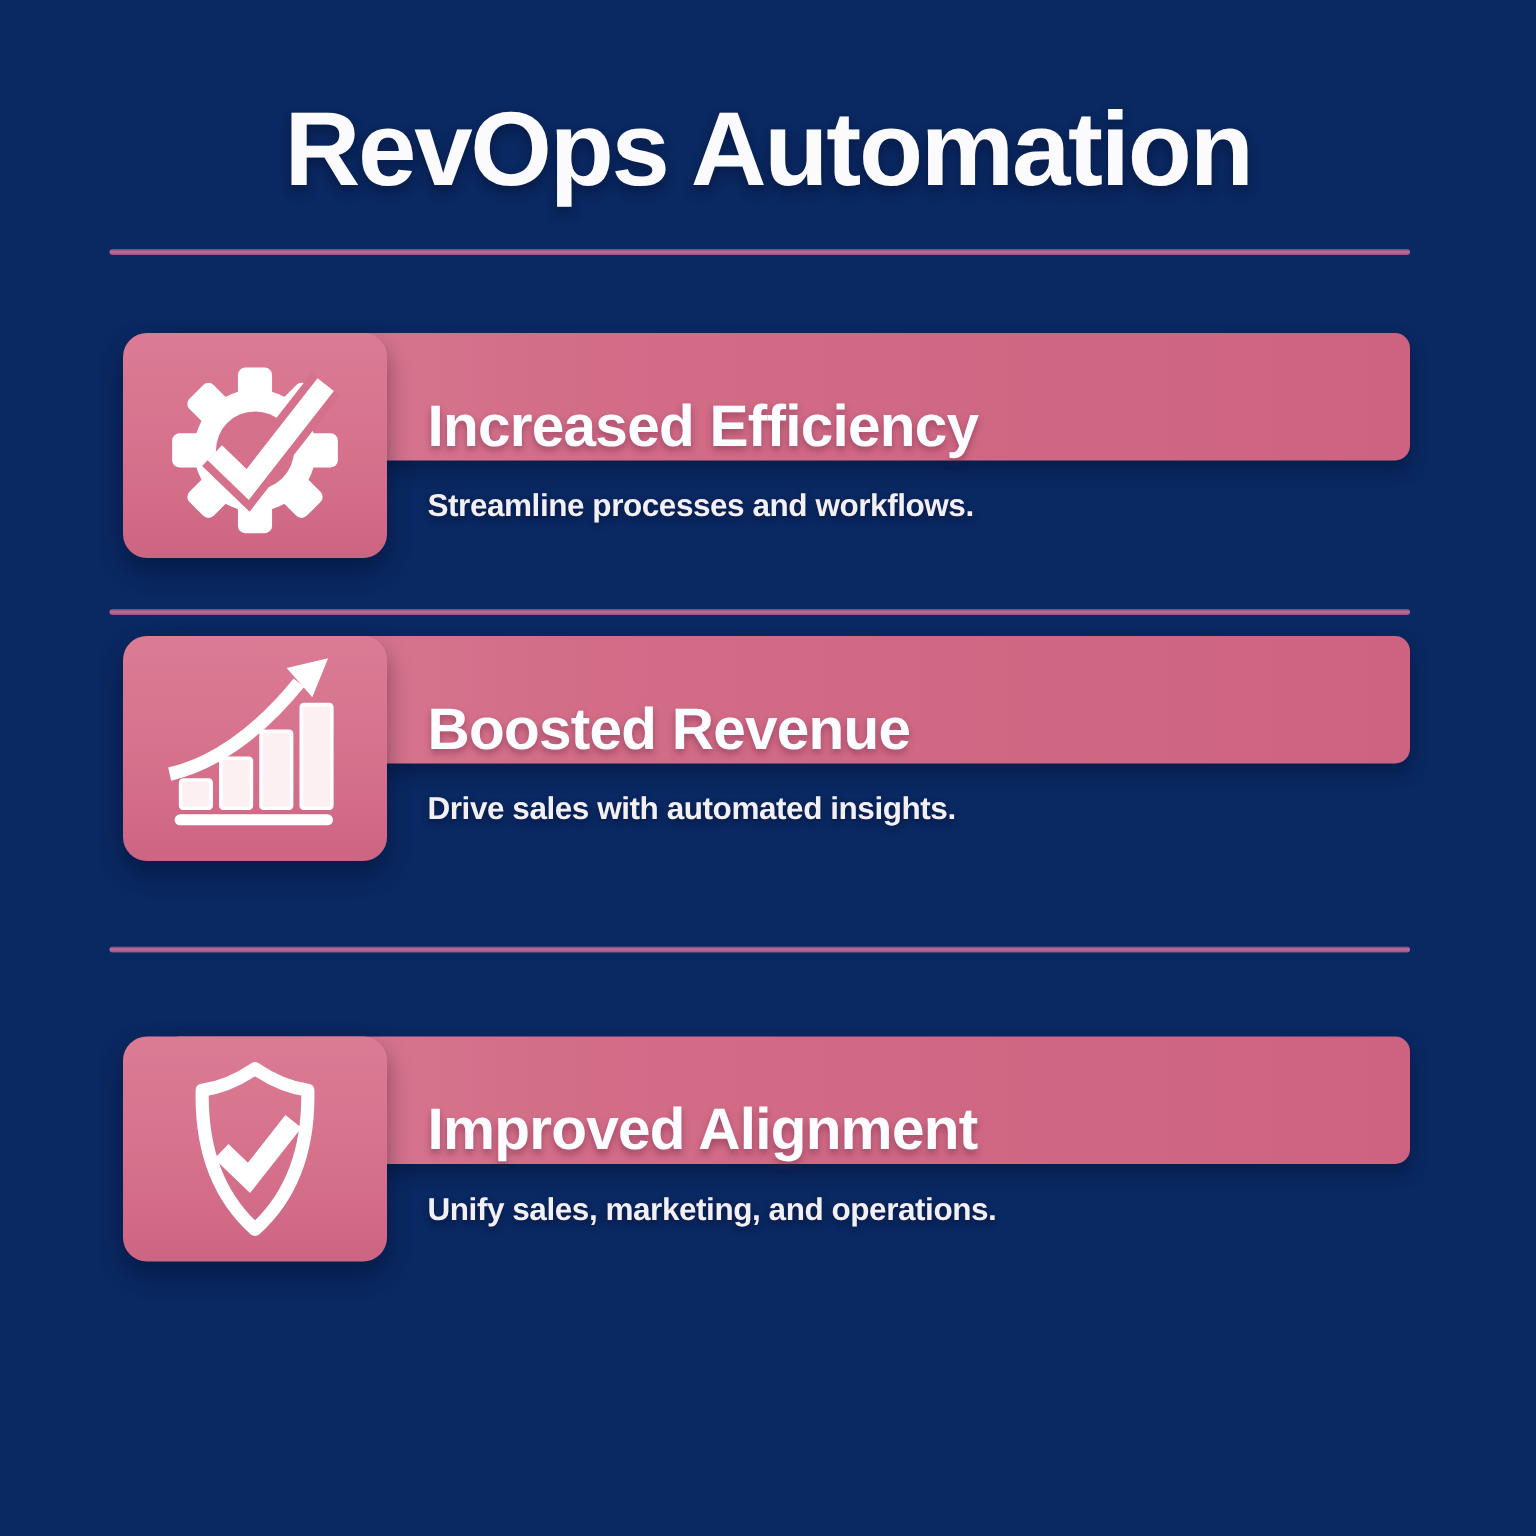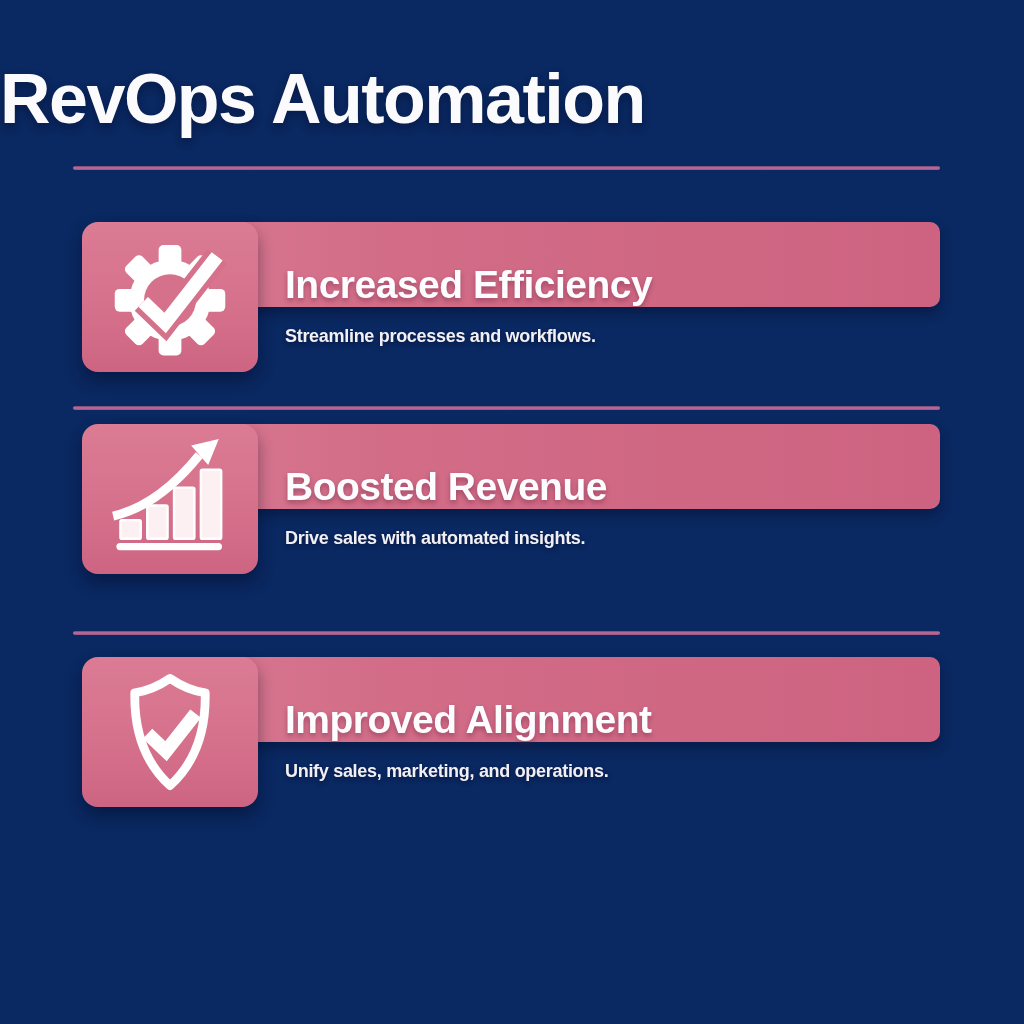--- a/index.html
+++ b/index.html
@@ -13,20 +13,21 @@
     background: #0a2861;
     overflow: hidden;
     margin: 0 auto;
   }
 
   .page-title {
     position: absolute;
     top: 64px;
     left: 0;
     width: 100%;
+    text-align: center;
     font-size: 70px;
     font-weight: 700;
     letter-spacing: -1.5px;
     color: #fbfbfd;
     text-shadow: 0 4px 8px rgba(5, 12, 40, 0.45);
     line-height: 1;
   }
 
   .divider {
     position: absolute;
@@ -41,21 +42,21 @@
   .divider-3 { top: 631px; }
 
   .feature {
     position: absolute;
     left: 0;
     width: 1024px;
     height: 160px;
   }
   .feature-1 { top: 222px; }
   .feature-2 { top: 424px; }
-  .feature-3 { top: 657px; padding-left: 40px; }
+  .feature-3 { top: 691px; padding-left: 40px; }
 
   .banner {
     position: absolute;
     left: 110px;
     width: 830px;
     height: 85px;
     border-radius: 10px;
     background: linear-gradient(90deg, #da7b93 0%, #d26c87 35%, #cd6380 100%);
     box-shadow: 0 6px 12px rgba(2, 8, 30, 0.35);
     z-index: 1;
@@ -84,21 +85,21 @@
     z-index: 2;
     display: flex;
     align-items: center;
     justify-content: center;
   }
 
   .subtitle {
     position: absolute;
     left: 285px;
     top: 104px;
-    font-size: 18px;
+    font-size: 21px;
     font-weight: 700;
     letter-spacing: -0.3px;
     color: #f3f0f5;
     text-shadow: 0 2px 4px rgba(5, 12, 40, 0.5);
     white-space: nowrap;
     z-index: 1;
   }
 
   svg { display: block; }
 </style>

